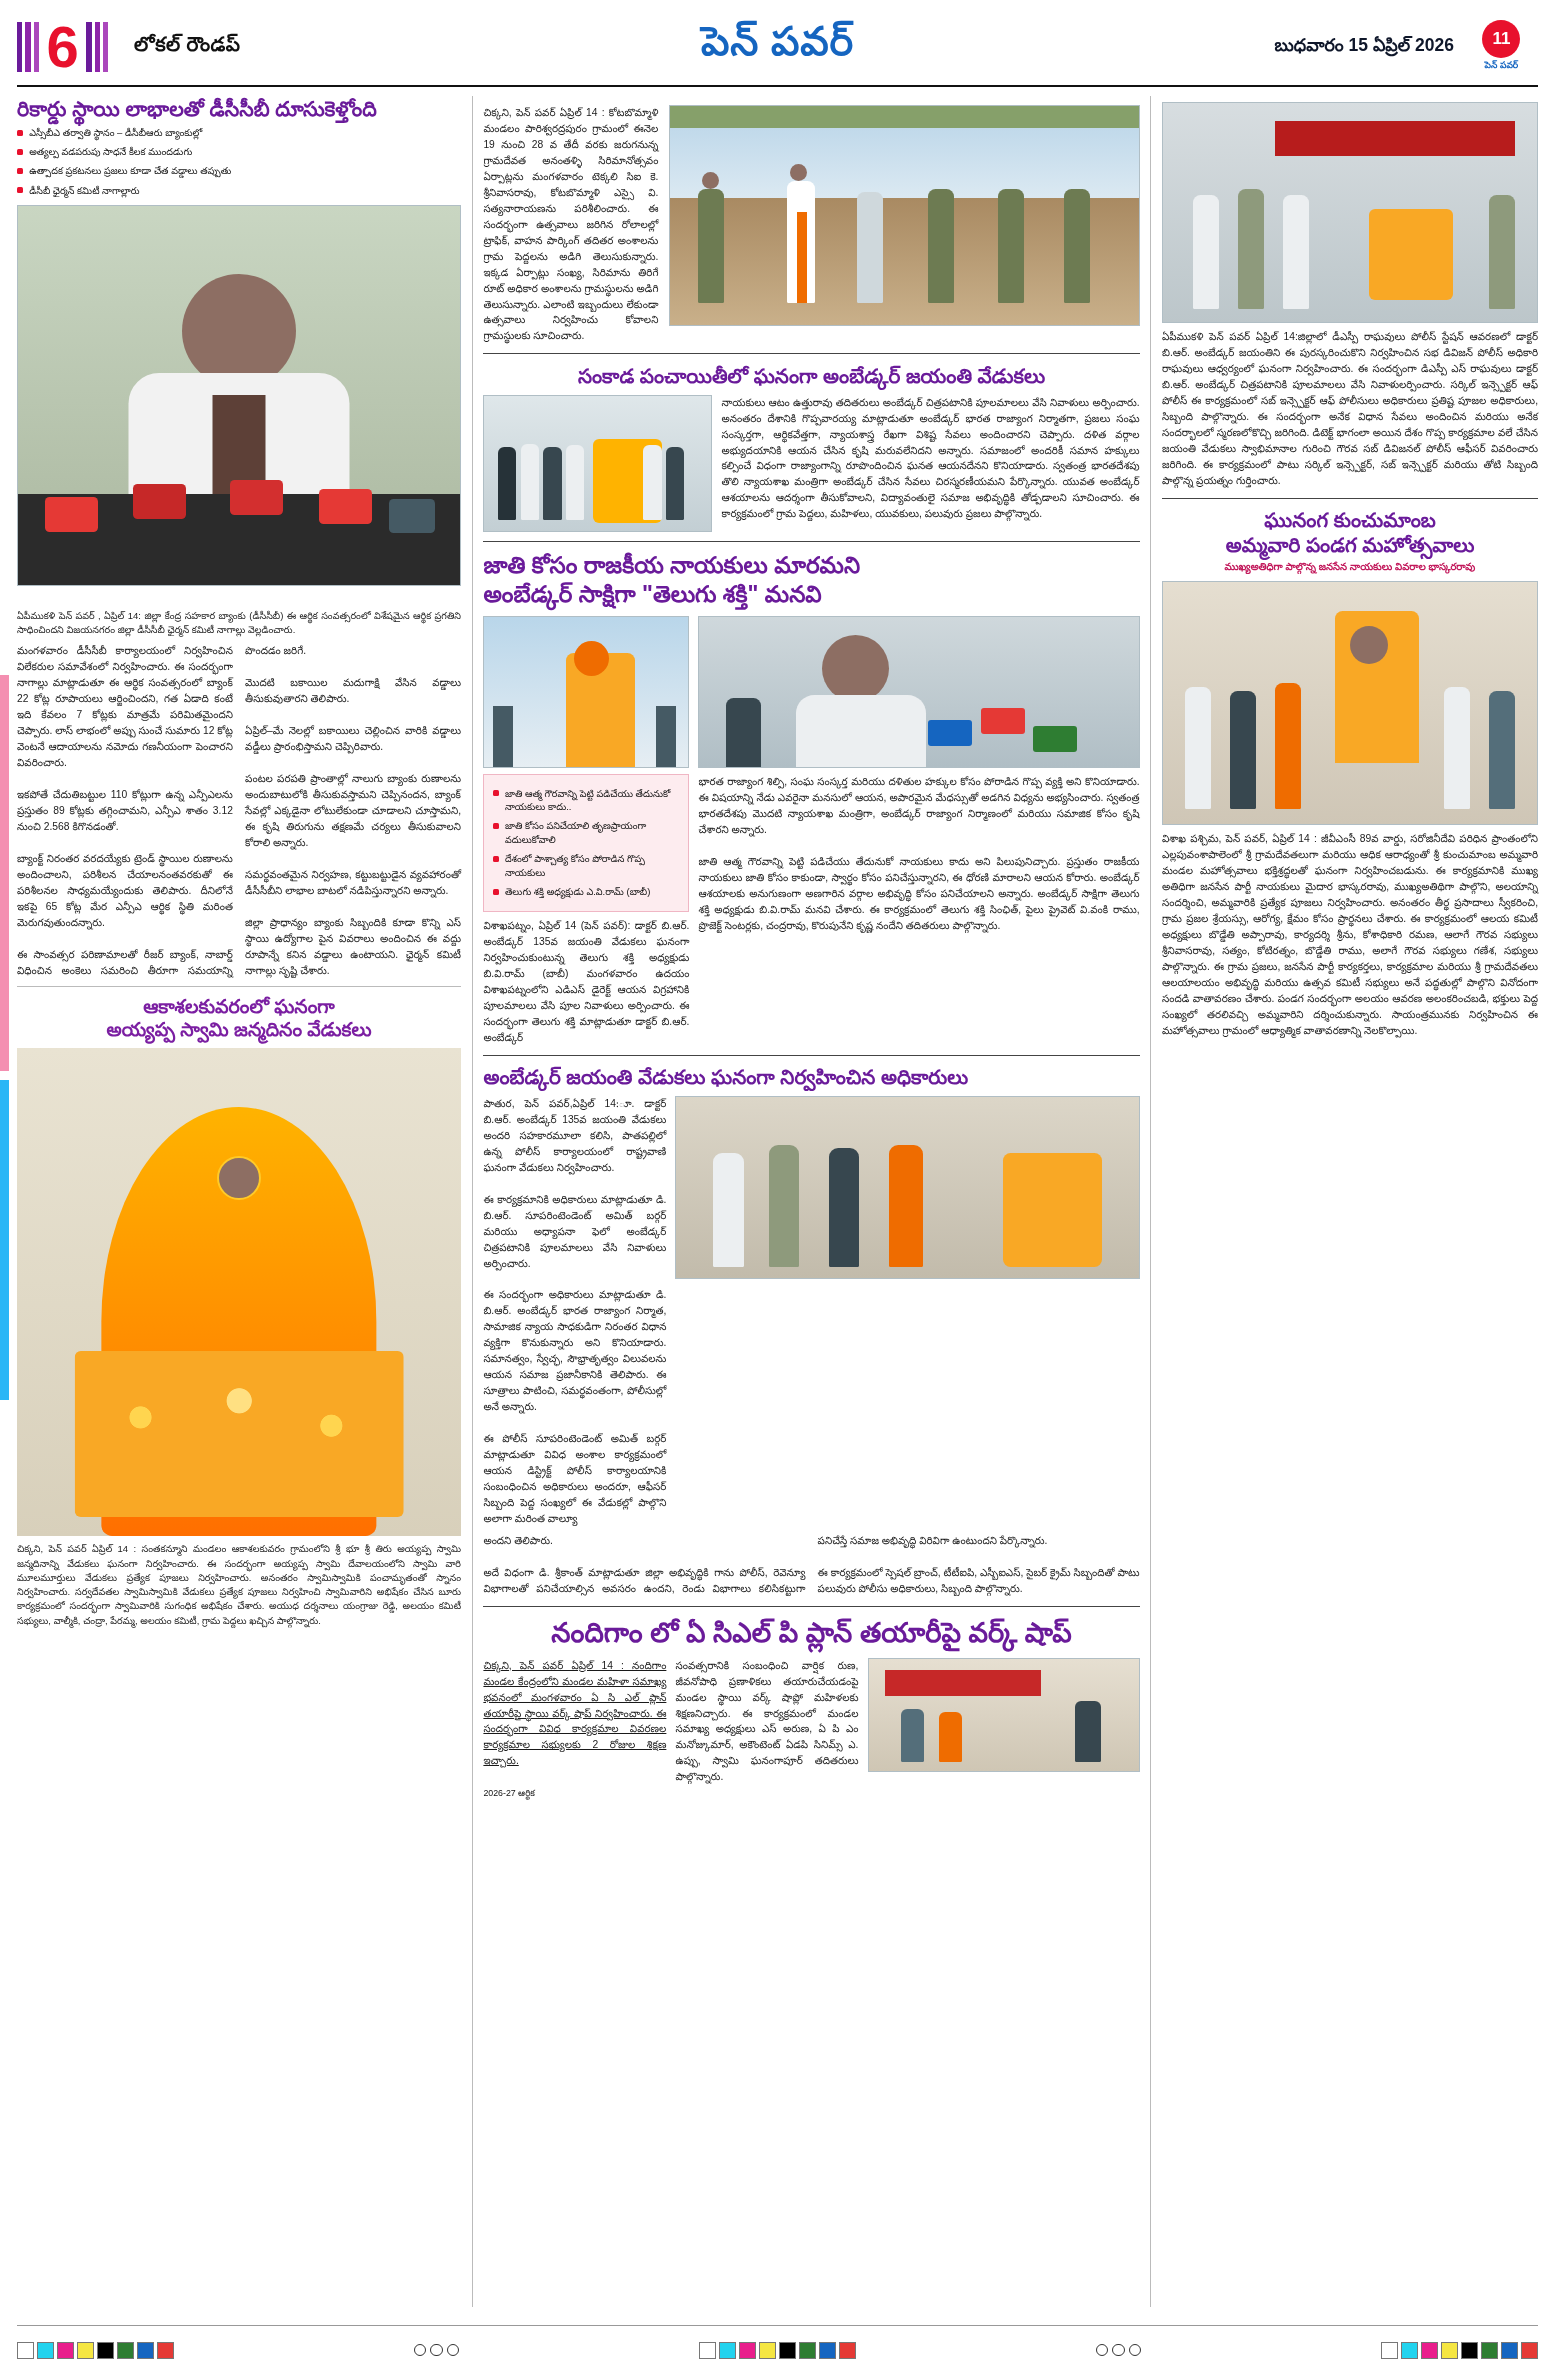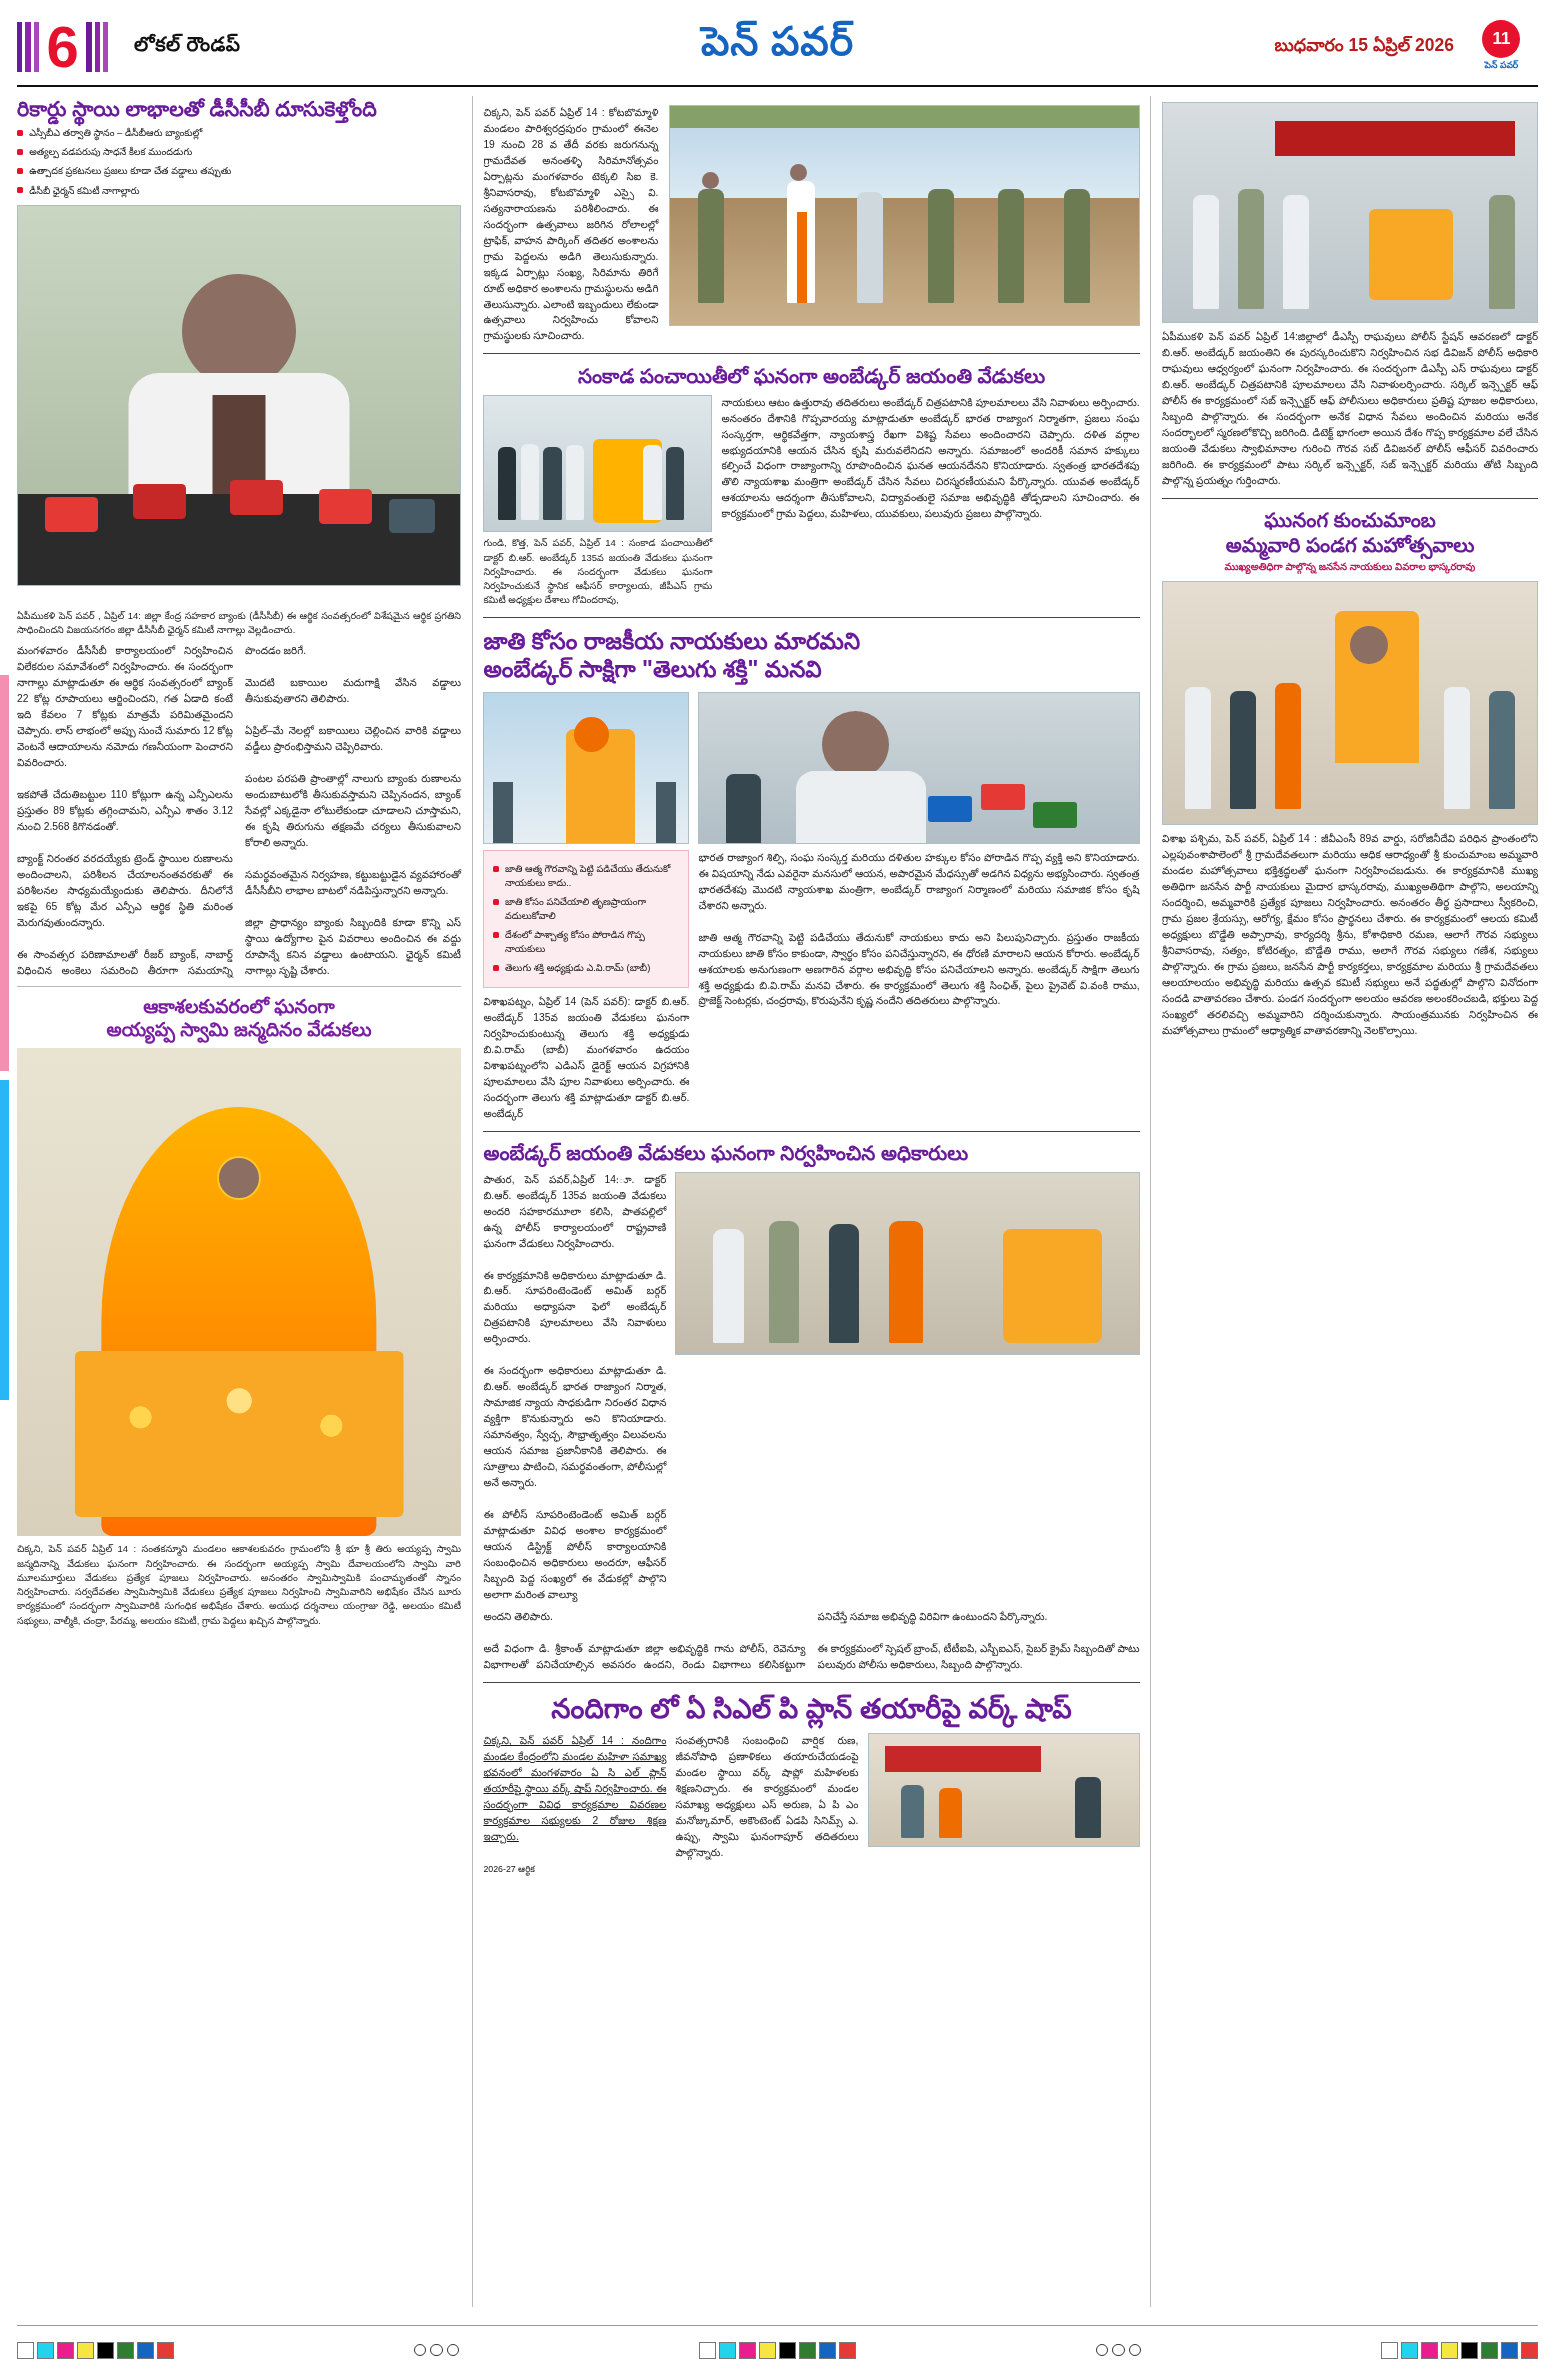--- a/index.html
+++ b/index.html
@@ -41,21 +41,21 @@
   .roundup {
     font-size: 20px; font-weight:bold; color:#111; margin-left:12.2px;
     letter-spacing:0.4px;
   }
   .brand {
     position:absolute; left:50%; transform:translateX(-50%);
     font-size: 40px; font-weight:bold; color:#1565c0;
     letter-spacing:0.8px;
   }
   .dateline {
-    margin-left:auto; font-size:17.5px; font-weight:bold; color:#b91c1c;
+    margin-left:auto; font-size:17.5px; font-weight:bold; color:#0f172a;
     padding-right: 84px;
   }
   .logo-mark {
     position:absolute; right:4.6px; top:6.1px;
     width: 64px; text-align:center;
   }
   .logo-circle {
     width:38px;height:38px;border-radius:50%;
     background:#e8112d; color:#fff; margin:0 auto;
     display:flex;align-items:center;justify-content:center;
@@ -258,21 +258,20 @@
               <div class="photo" style="height:137px;">
                 <div style="position:absolute;inset:0;background:linear-gradient(#dfe7ea,#c3cfd4);"></div>
                 <div style="position:absolute;left:48%;bottom:6%;width:69px;height:84px;background:#ffb300;border-radius:6.1px;"></div>
                 <div style="position:absolute;left:6%;bottom:8%;width:18.3px;height:73px;background:#263238;border-radius:6.1px 6.1px 1.5px 1.5px;"></div>
                 <div style="position:absolute;left:16%;bottom:8%;width:18.3px;height:76px;background:#eceff1;border-radius:6.1px 6.1px 1.5px 1.5px;"></div>
                 <div style="position:absolute;left:26%;bottom:8%;width:18.3px;height:73px;background:#37474f;border-radius:6.1px 6.1px 1.5px 1.5px;"></div>
                 <div style="position:absolute;left:36%;bottom:8%;width:18.3px;height:75px;background:#eceff1;border-radius:6.1px 6.1px 1.5px 1.5px;"></div>
                 <div style="position:absolute;left:70%;bottom:8%;width:18.3px;height:75px;background:#eceff1;border-radius:6.1px 6.1px 1.5px 1.5px;"></div>
                 <div style="position:absolute;left:80%;bottom:8%;width:18.3px;height:73px;background:#37474f;border-radius:6.1px 6.1px 1.5px 1.5px;"></div>
               </div>
-              <div class="caption" style="margin-top:4.6px;">గుండి, కొత్త, పెన్ పవర్, ఏప్రిల్ 14 : సంకాడ పంచాయితీలో డాక్టర్ బి.ఆర్. అంబేడ్కర్ 135వ జయంతి వేడుకలు ఘనంగా నిర్వహించారు. ఈ సందర్భంగా వేడుకలు ఘనంగా నిర్వహించుకునే స్థానిక ఆఫీసర్ కార్యాలయ, జీపీఎస్ గ్రామ కమిటీ అధ్యక్షుల దేశాలు గోవిందరావు,</div>
             </div>
             <div class="body-text" style="flex:1;white-space:pre-line;">నాయకులు ఆటం ఉత్తురావు తదితరులు అంబేడ్కర్ చిత్రపటానికి పూలమాలలు వేసి నివాళులు అర్పించారు. అనంతరం దేశానికి గొప్పవారయ్య మాట్లాడుతూ అంబేడ్కర్ భారత రాజ్యాంగ నిర్మాతగా, ప్రజలు సంఘ సంస్కర్తగా, ఆర్థికవేత్తగా, న్యాయశాస్త్ర రేఖగా విశిష్ట సేవలు అందించారని చెప్పారు. దళిత వర్గాల అభ్యుదయానికి ఆయన చేసిన కృషి మరువలేనిదని అన్నారు. సమాజంలో అందరికీ సమాన హక్కులు కల్పించే విధంగా రాజ్యాంగాన్ని రూపొందించిన ఘనత ఆయనదేనని కొనియాడారు. స్వతంత్ర భారతదేశపు తొలి న్యాయశాఖ మంత్రిగా అంబేడ్కర్ చేసిన సేవలు చిరస్మరణీయమని పేర్కొన్నారు. యువత అంబేడ్కర్ ఆశయాలను ఆదర్శంగా తీసుకోవాలని, విద్యావంతులై సమాజ అభివృద్ధికి తోడ్పడాలని సూచించారు. ఈ కార్యక్రమంలో గ్రామ పెద్దలు, మహిళలు, యువకులు, పలువురు ప్రజలు పాల్గొన్నారు.</div>
           </div>
         </div>
       </div>
 
       <div class="rule-thick"></div>
 
       <div class="headline hl-sub" style="white-space:pre-line;">జాతి కోసం రాజకీయ నాయకులు మారమని
 అంబేడ్కర్ సాక్షిగా "తెలుగు శక్తి" మనవి</div>

